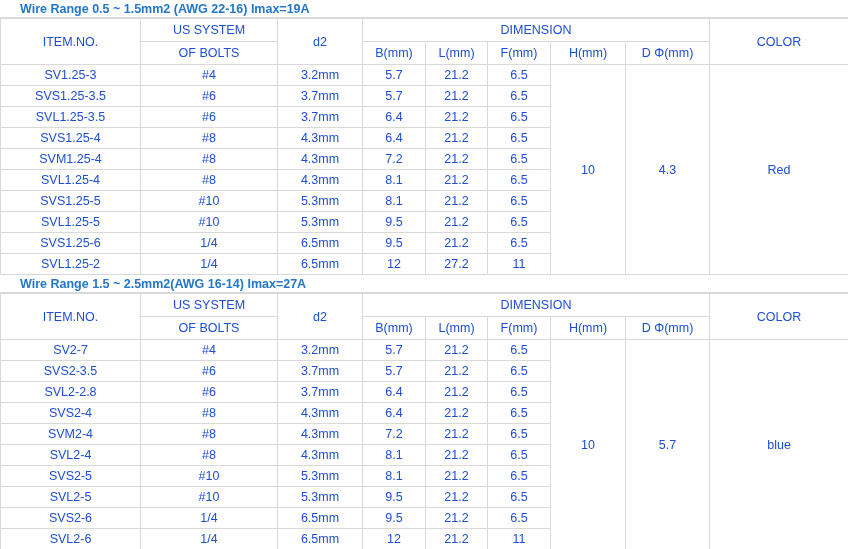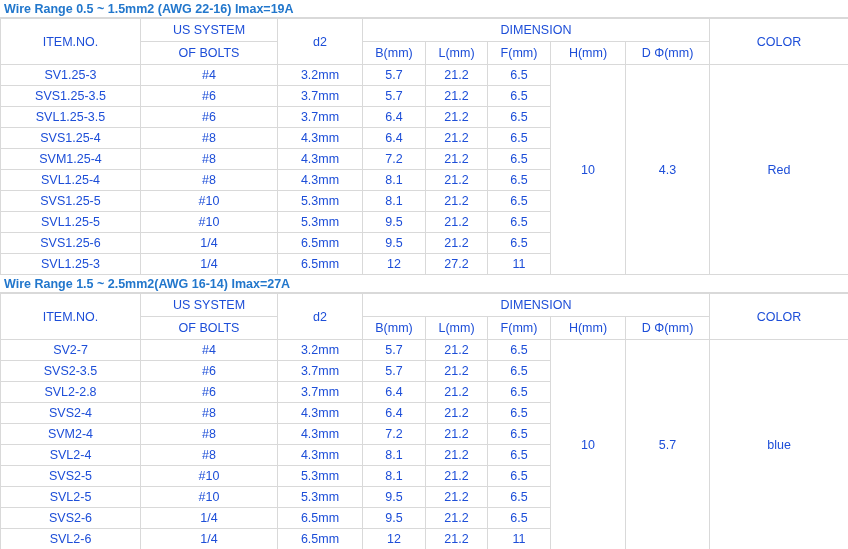--- a/index.html
+++ b/index.html
@@ -17,21 +17,21 @@
   .sheet {
     width: 848px;
     box-sizing: border-box;
   }
   .title-row {
     height: 18px;
     line-height: 18px;
     font-size: 12.5px;
     font-weight: bold;
     color: #2277cc;
-    padding-left: 4px;
+    padding-left: 20px;
     border-bottom: 1px solid #d9d9d9;
     white-space: nowrap;
     overflow: hidden;
     box-sizing: border-box;
   }
   table.spec {
     width: 848px;
     border-collapse: collapse;
     table-layout: fixed;
     font-size: 12.5px;
@@ -171,21 +171,21 @@
       </tr>
       <tr>
         <td>SVS1.25-6</td>
         <td>1/4</td>
         <td>6.5mm</td>
         <td>9.5</td>
         <td>21.2</td>
         <td>6.5</td>
       </tr>
       <tr>
-        <td>SVL1.25-3</td>
+        <td>SVL1.25-2</td>
         <td>1/4</td>
         <td>6.5mm</td>
         <td>12</td>
         <td>27.2</td>
         <td>11</td>
       </tr>
     </tbody>
   </table>
 
   <div class="title-row">Wire Range 1.5 ~ 2.5mm2(AWG 16-14) Imax=27A</div>

